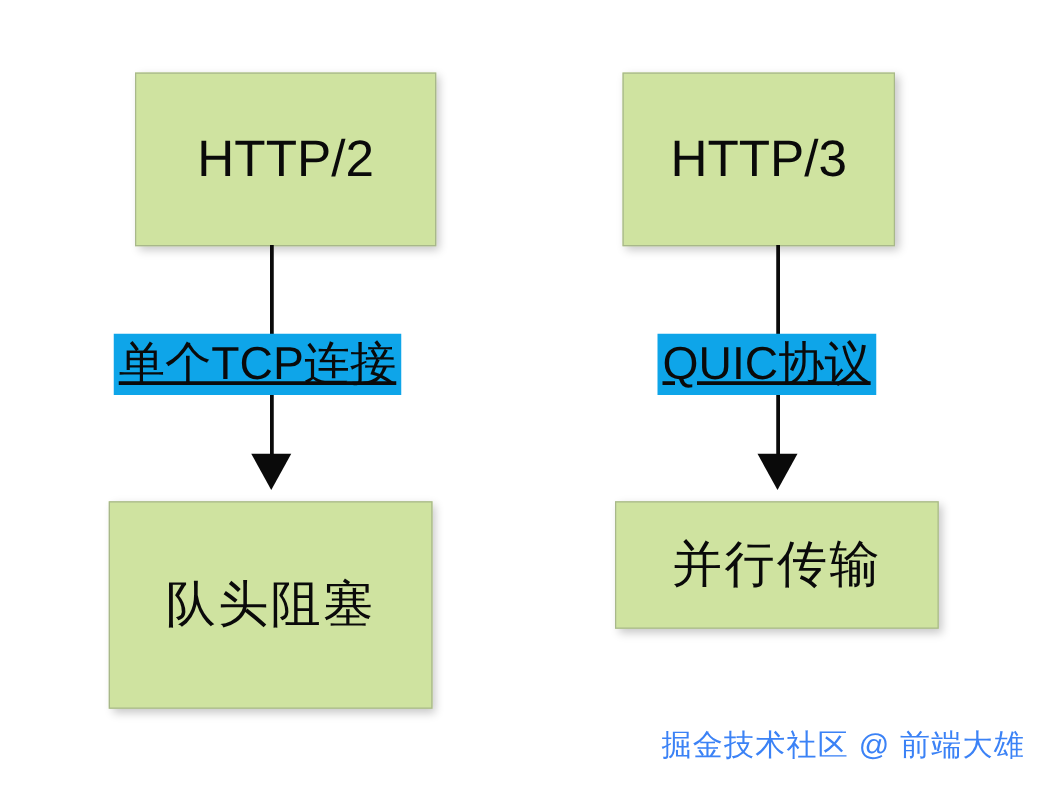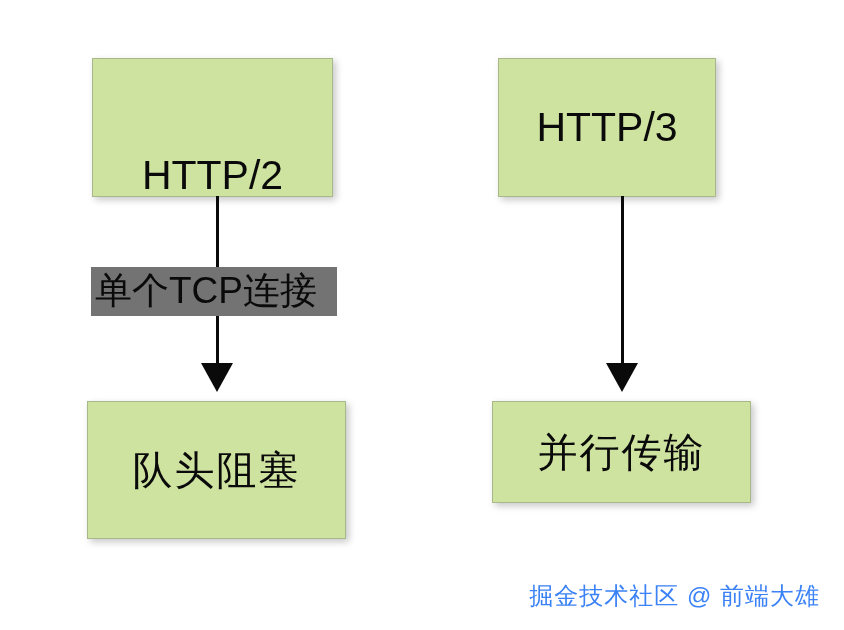--- a/index.html
+++ b/index.html
@@ -34,23 +34,23 @@
     line-height: 1;
     letter-spacing: 0px;
     white-space: nowrap;
     font-weight: 400;
   }
   .node-label.cjk {
     font-size: 40px;
     letter-spacing: 2px;
   }
 
-  .node-http2 { left: 92px;  top: 58px;  width: 241px; height: 139px; align-items: flex-end; }
+  .node-http2 { left: 108px;  top: 58px;  width: 241px; height: 139px; }
   .node-http3 { left: 498px; top: 58px;  width: 218px; height: 139px; }
-  .node-hol   { left: 87px;  top: 401px; width: 259px; height: 138px; }
+  .node-hol   { left: 87px;  top: 401px; width: 259px; height: 166px; }
   .node-par   { left: 492px; top: 401px; width: 259px; height: 102px; }
 
   .edge {
     position: absolute;
     width: 0;
   }
   .edge-line {
     position: absolute;
     left: 0;
     top: 0;
@@ -66,27 +66,28 @@
     border-top: 29px solid #0a0a0a;
   }
 
   .edge-left  { left: 216px; }
   .edge-right { left: 621px; }
   .edge-line  { height: 169px; }
   .edge-head  { top: 167px; left: -15px; }
 
   .edge-label {
     position: absolute;
-    background: #737373;
+    background: #0ea5e9;
     color: #0a0a0a;
     font-size: 37px;
     line-height: 1;
-    padding: 5px 20px 7px 4px;
+    padding: 5px 4px 7px 4px;
     white-space: nowrap;
     letter-spacing: 0px;
+    text-decoration: underline;
   }
   .edge-label-left  { left: 91px;  top: 267px; }
   .edge-label-right { left: 526px; top: 267px; }
 
   .watermark {
     position: absolute;
     right: 24px;
     bottom: 18px;
     color: #3b82f6;
     font-size: 24px;
@@ -121,16 +122,17 @@
     <div class="edge-head"></div>
   </div>
 
   <div class="edge edge-right" style="top:196px;">
     <div class="edge-line"></div>
     <div class="edge-head"></div>
   </div>
 
   <div class="edge-label edge-label-left">单个TCP连接</div>
 
+  <div class="edge-label edge-label-right">QUIC协议</div>
 
   <div class="watermark">掘金技术社区 @ 前端大雄</div>
 
 </div>
 
 </body></html>

